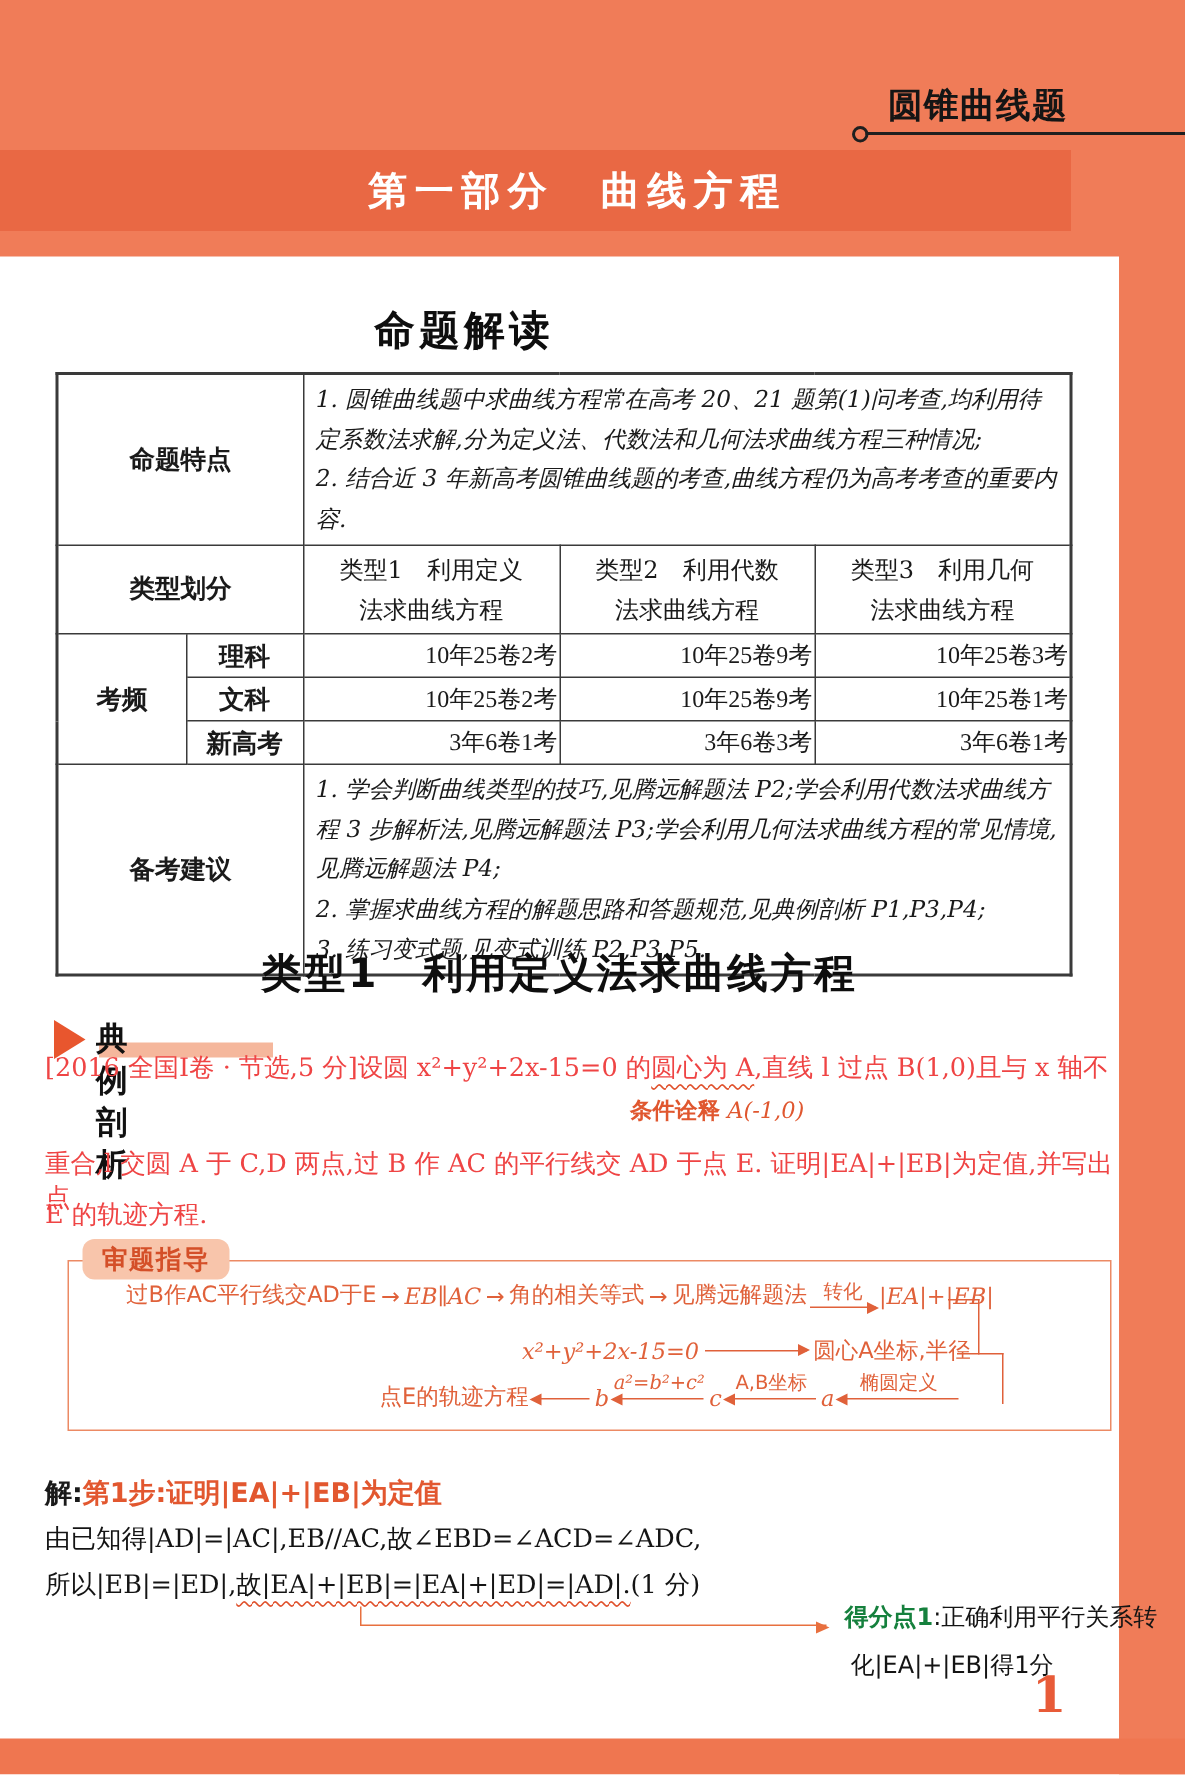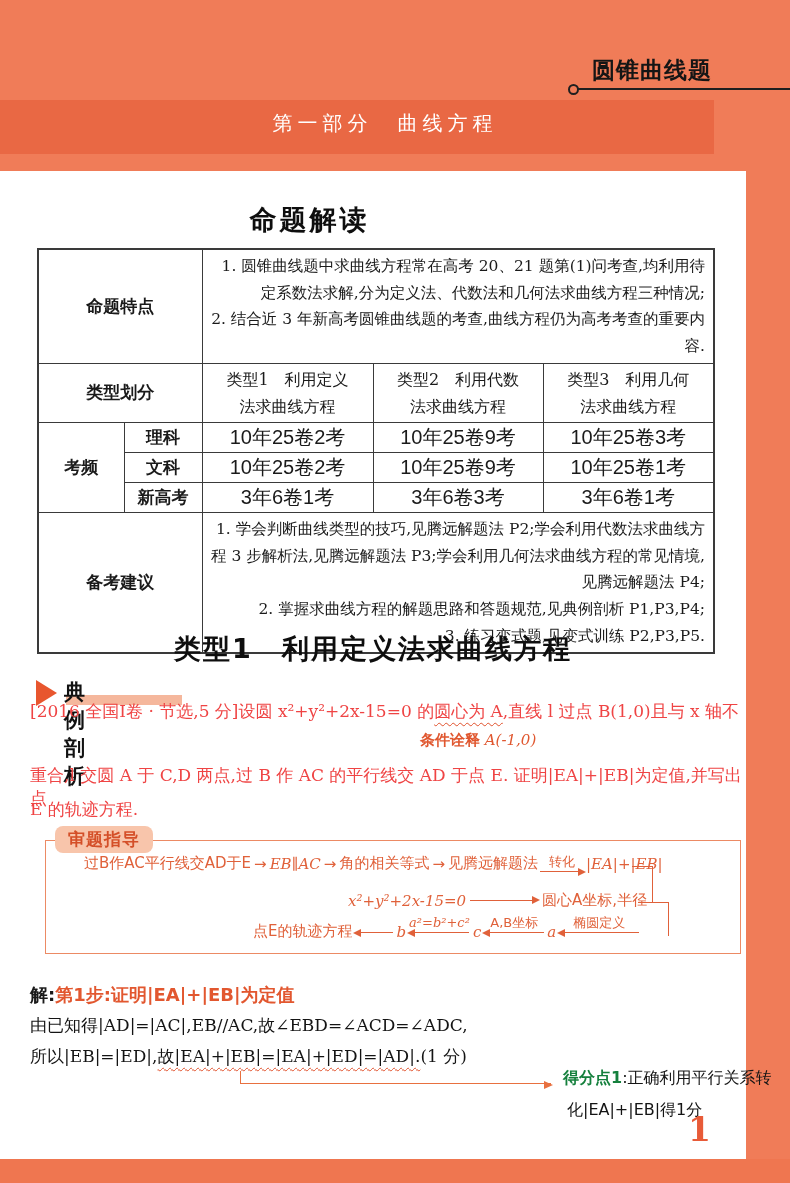--- a/index.html
+++ b/index.html
@@ -9,28 +9,28 @@
   }
   
   .top-band{position:absolute;left:0;top:0;width:790px;height:171px;background:#f07c58;}
   .part-band{position:absolute;left:0;top:100px;width:714px;height:54px;background:#e96844;}
   .right-strip{position:absolute;left:746px;top:0;width:44px;height:1183px;background:#f07c58;}
   .bottom-band{position:absolute;left:0;top:1159px;width:790px;height:24px;background:#ef7650;}
   
   .corner-tab{position:absolute;left:592px;top:55px;font-size:23px;font-weight:bold;color:#151515;letter-spacing:1px;}
   .corner-line{position:absolute;left:577px;top:88px;width:213px;height:2px;background:#1f1f1f;}
   .corner-dot{position:absolute;left:568px;top:84px;width:7px;height:7px;border:2px solid #1f1f1f;border-radius:50%;background:transparent;}
-  .part-title{position:absolute;left:0;top:110px;width:770px;text-align:center;color:#ffffff;font-size:20px;font-weight:normal;letter-spacing:5px;}
+  .part-title{position:absolute;left:0;top:110px;width:770px;text-align:center;color:#ffffff;font-size:26px;font-weight:bold;letter-spacing:5px;}
   
   .doc-title{position:absolute;left:0;top:202px;width:619px;text-align:center;font-size:27px;font-weight:bold;color:#0e0e0e;letter-spacing:3px;}
   table.ov{position:absolute;left:37px;top:248px;width:676px;border-collapse:collapse;table-layout:fixed;border:2px solid #3a3a3a;}
   table.ov th,table.ov td{border:1px solid #3a3a3a;vertical-align:middle;}
   table.ov th{font-size:17px;font-weight:bold;text-align:center;font-family:"DejaVu Sans", sans-serif;}
-  td.cdata{font-size:20px;text-align:center;font-family:Liberation Sans, sans-serif;}
-  td.ctext{font-size:15.5px;text-align:right;padding:3px 8px;line-height:1.72;font-family:"DejaVu Serif", serif;}
+  td.cdata{font-size:16px;text-align:right;font-family:Liberation Serif, serif;}
+  td.ctext{font-size:15.5px;text-align:left;padding:3px 8px;line-height:1.72;font-family:"DejaVu Serif", serif;font-style:italic;}
   td.ctype{font-size:16px;text-align:center;padding:2px 16px;line-height:1.7;font-family:"DejaVu Serif", serif;}
   
   .section-title{position:absolute;left:0;top:631px;width:746px;text-align:center;font-size:27px;font-weight:bold;color:#0e0e0e;letter-spacing:2px;}
   .example{position:absolute;left:36px;top:678px;height:30px;}
   .tri{position:absolute;left:0;top:2px;width:0;height:0;border-left:21px solid #e8562e;border-top:13px solid transparent;border-bottom:13px solid transparent;}
   .ex-underbar{position:absolute;left:30px;top:17px;width:116px;height:10px;background:#f5b79c;}
   .ex-label{position:absolute;left:28px;top:0;font-size:21px;font-weight:bold;color:#111;letter-spacing:2px;}
   
   .pline{position:absolute;left:30px;width:716px;font-family:"DejaVu Serif", serif;font-size:17px;color:#ef4444;}
   .wavy{text-decoration:underline;text-decoration-style:wavy;text-decoration-color:#e0512c;text-decoration-thickness:1px;text-underline-offset:5px;}

